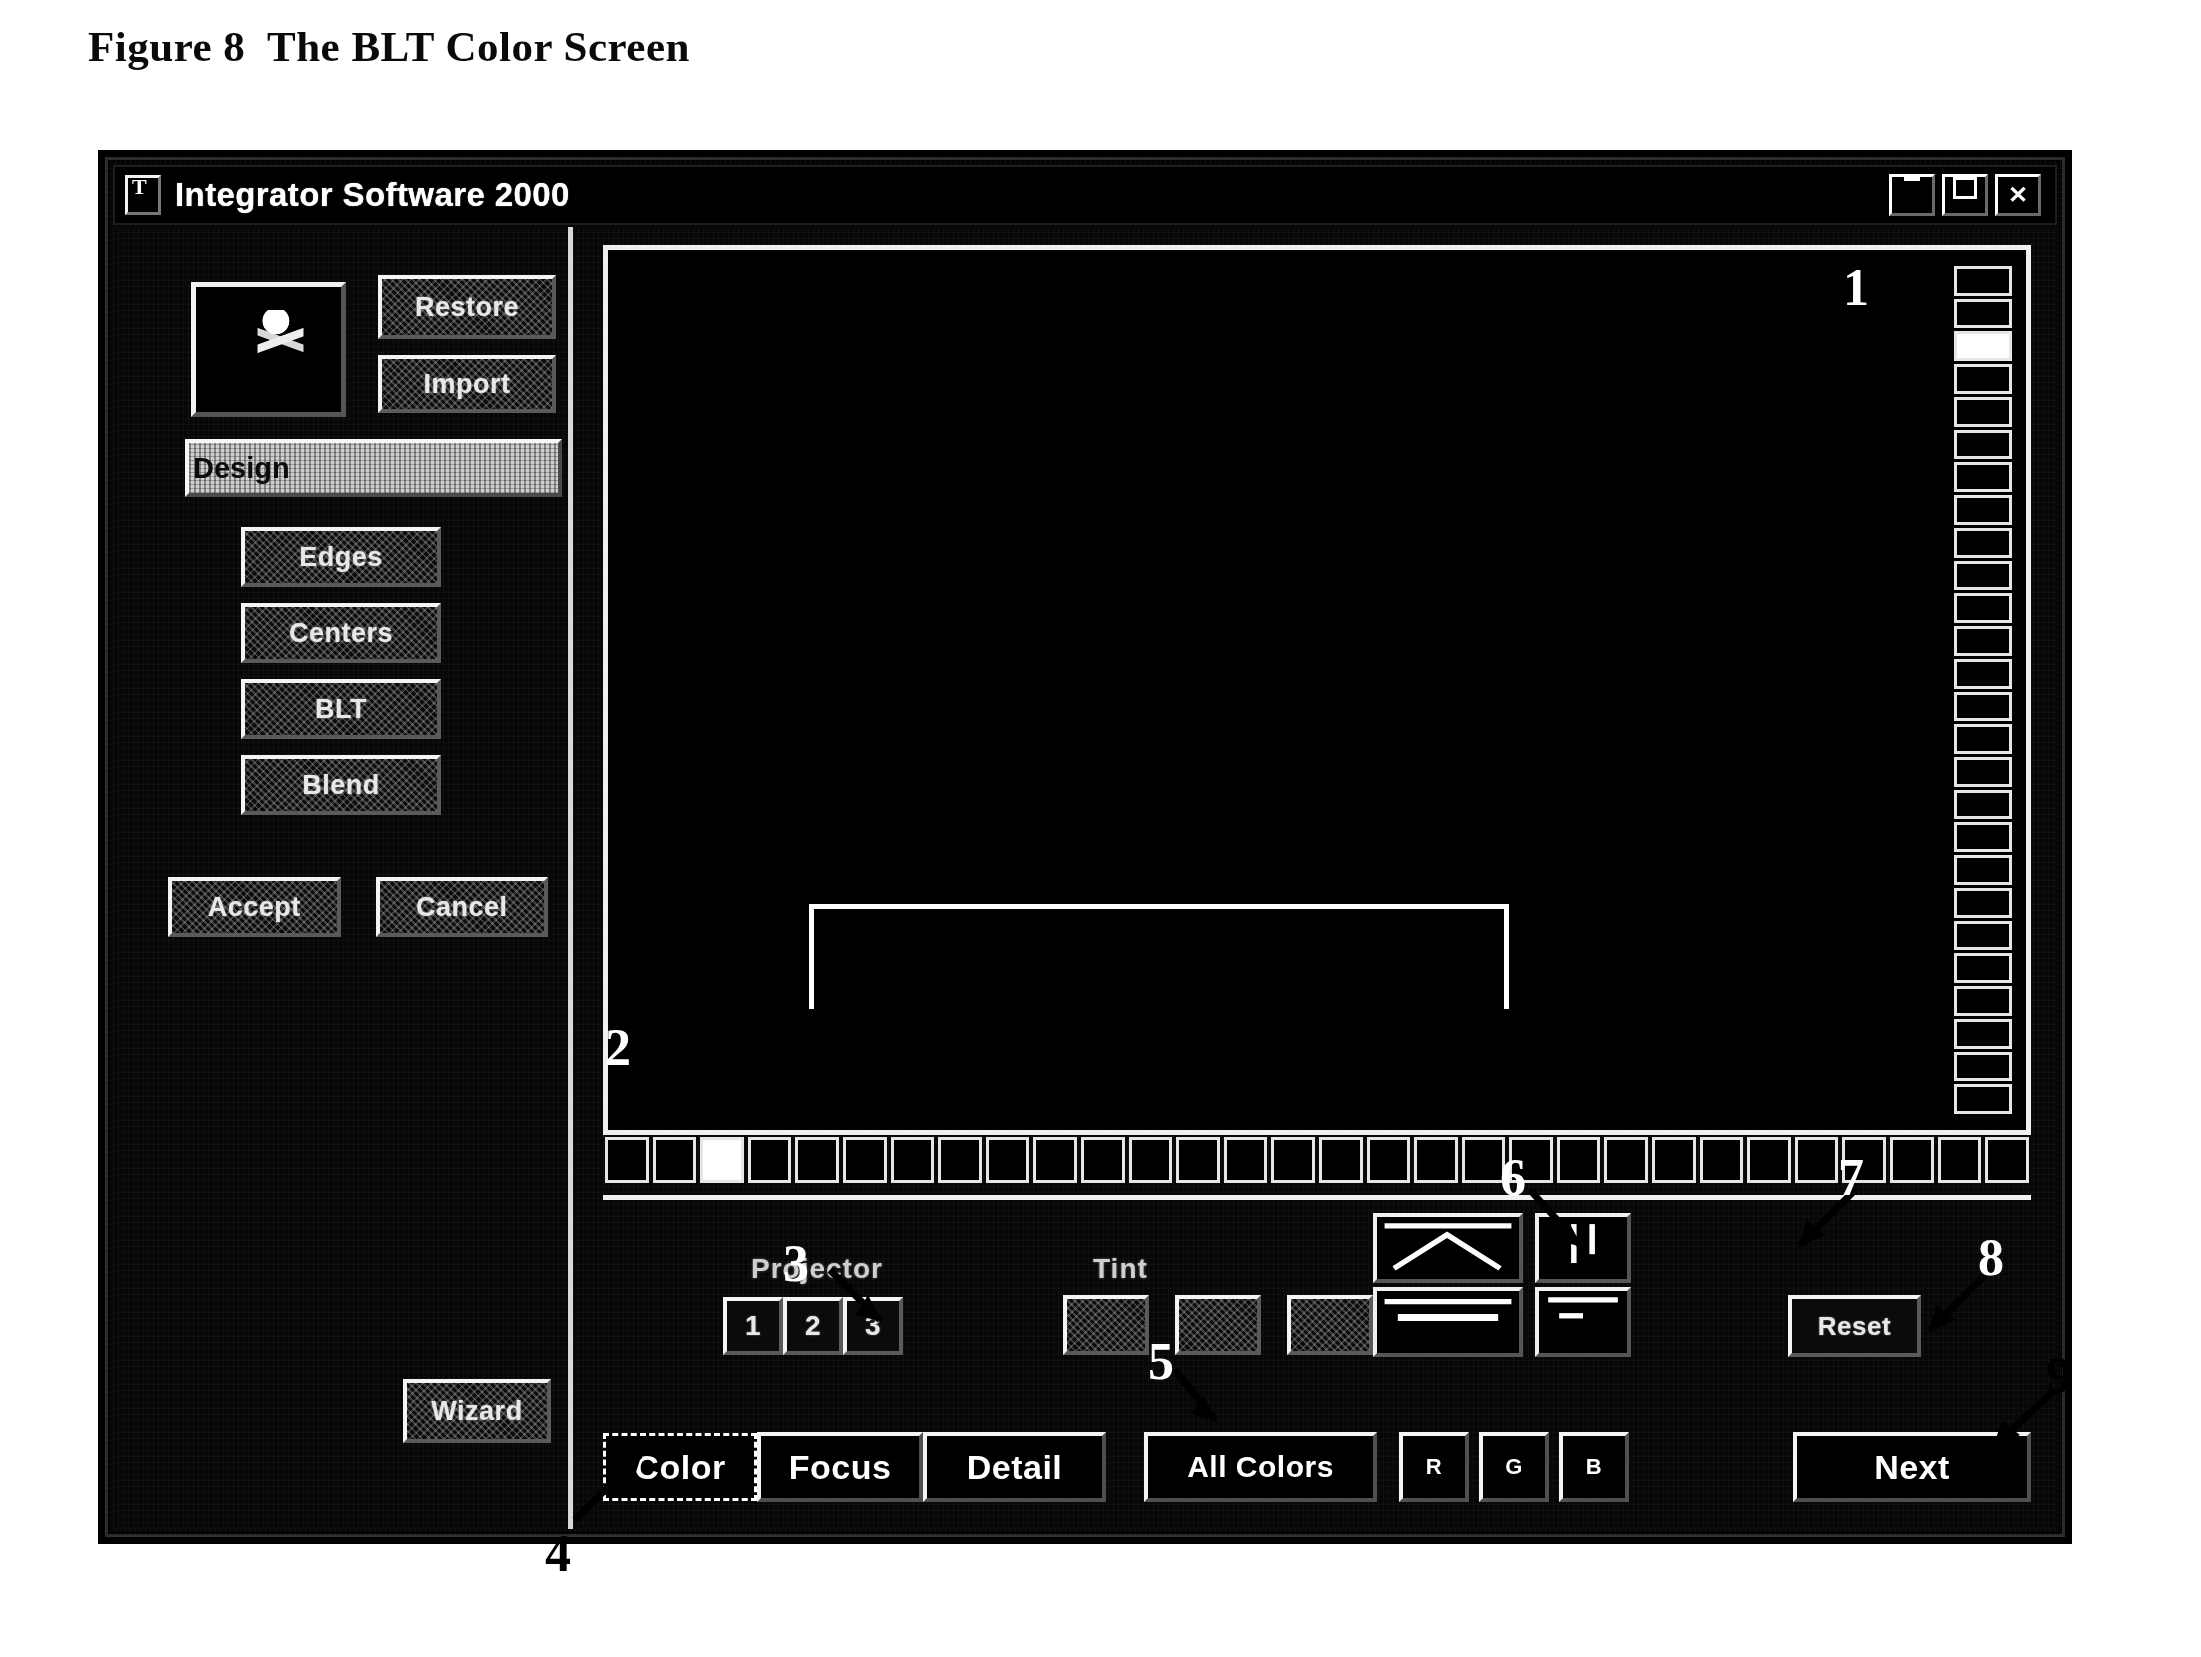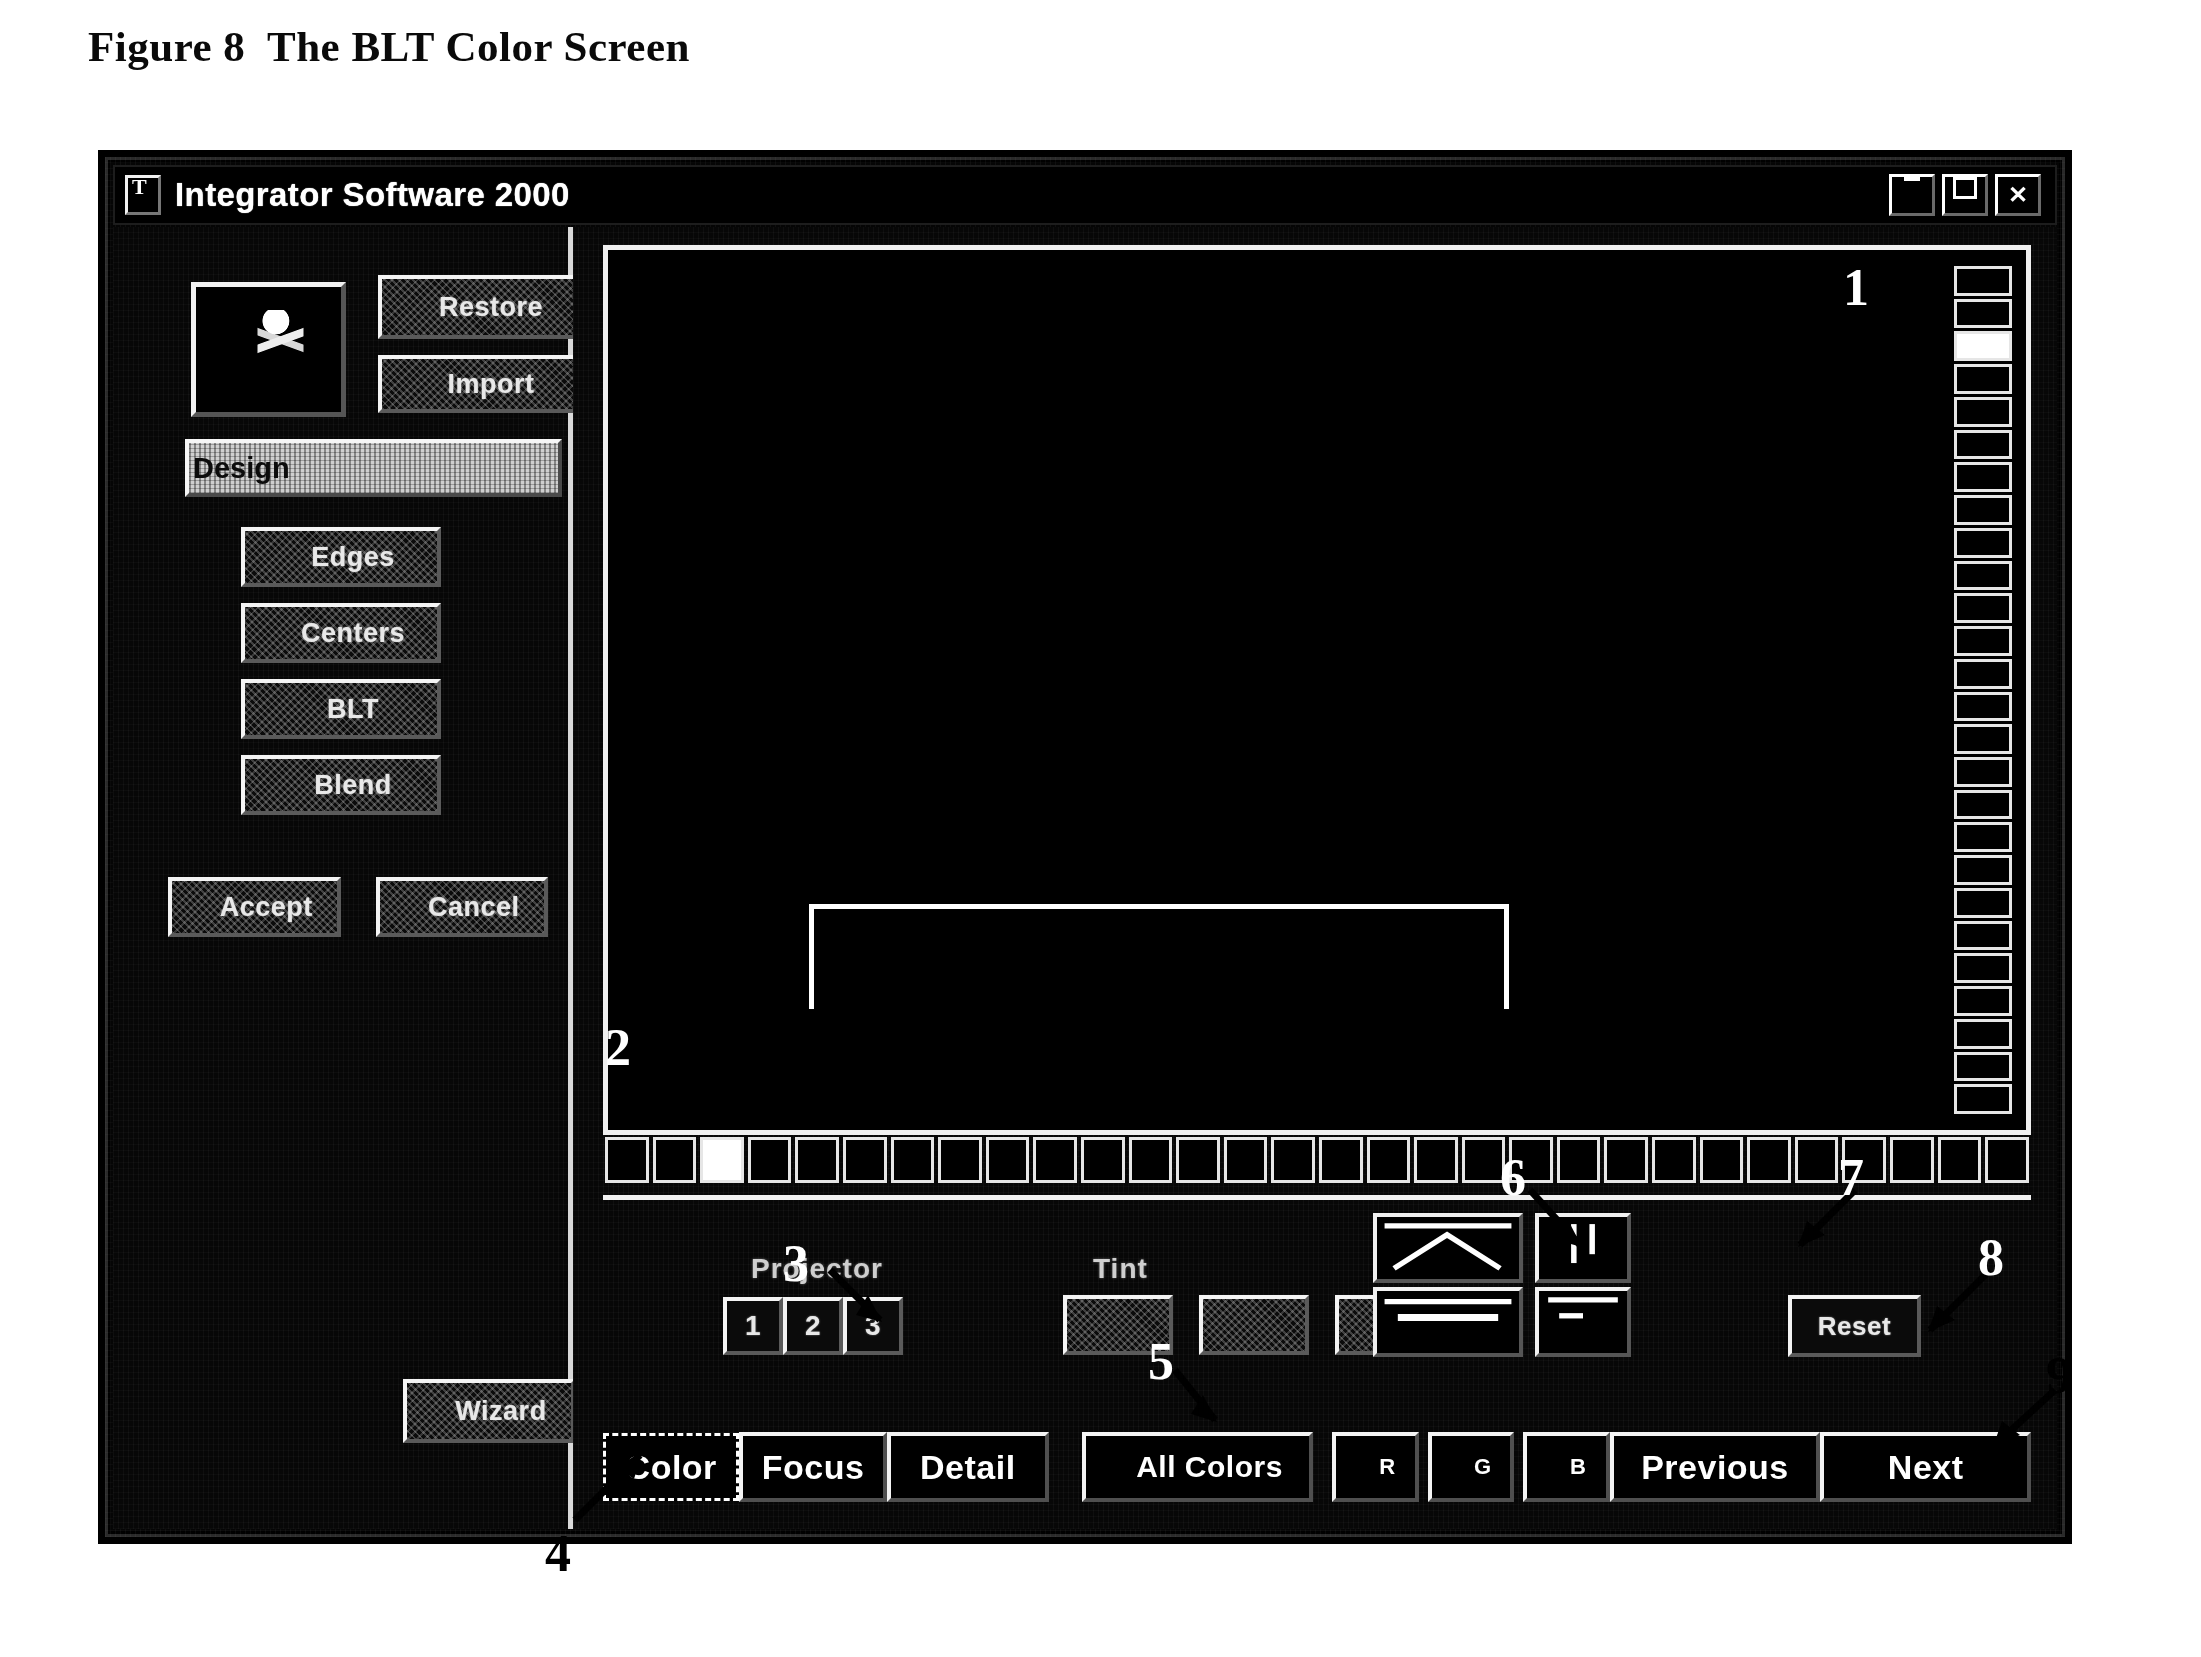--- a/index.html
+++ b/index.html
@@ -89,21 +89,20 @@
     border-right:4px solid #5a5a5a;border-bottom:4px solid #5a5a5a;
     display:flex;align-items:center;justify-content:center;
     font-size:27px;font-weight:bold;letter-spacing:.5px;
     font-family:"Liberation Sans",sans-serif;
     position:relative;text-shadow:0 0 2px rgba(255,255,255,.5);
   }
   .noisy{
     background-image:
       repeating-linear-gradient(45deg, rgba(255,255,255,.22) 0 2px, transparent 2px 5px),
       repeating-linear-gradient(-45deg, rgba(255,255,255,.18) 0 2px, transparent 2px 6px);
-    padding-left: 24px;
   }
 
   
   .thumb{
     position:absolute;left:78px;top:55px;width:145px;height:125px;
     background:#000;border-top:5px solid #f2f2f2;border-left:5px solid #f2f2f2;
     border-right:5px solid #555;border-bottom:5px solid #555;
   }
   .thumb-art{
     position:absolute;left:50%;top:18%;width:46px;height:78px;transform:translateX(-25%);
@@ -386,21 +385,20 @@
         <div class="tb" style="width:175px;">Detail</div>
         <div style="width:38px;"></div>
         <div class="tb noisy" style="width:225px;font-size:30px;">All Colors</div>
         <div style="width:22px;"></div>
         <div class="tb rgb noisy">R</div>
         <div style="width:10px;"></div>
         <div class="tb rgb noisy">G</div>
         <div style="width:10px;"></div>
         <div class="tb rgb noisy">B</div>
         <div class="spacer"></div>
-        <div class="tb" style="width:230px;">Previous</div>
         <div class="tb" style="width:230px;">Next</div>
       </div>
 
     </div>
   </div>
 </div>
 
 <svg class="arrow" style="left:0;top:0;width:2201px;height:1657px;">
 
   <line x1="1870" y1="280" x2="1950" y2="345" stroke="#000" stroke-width="7"></line>

